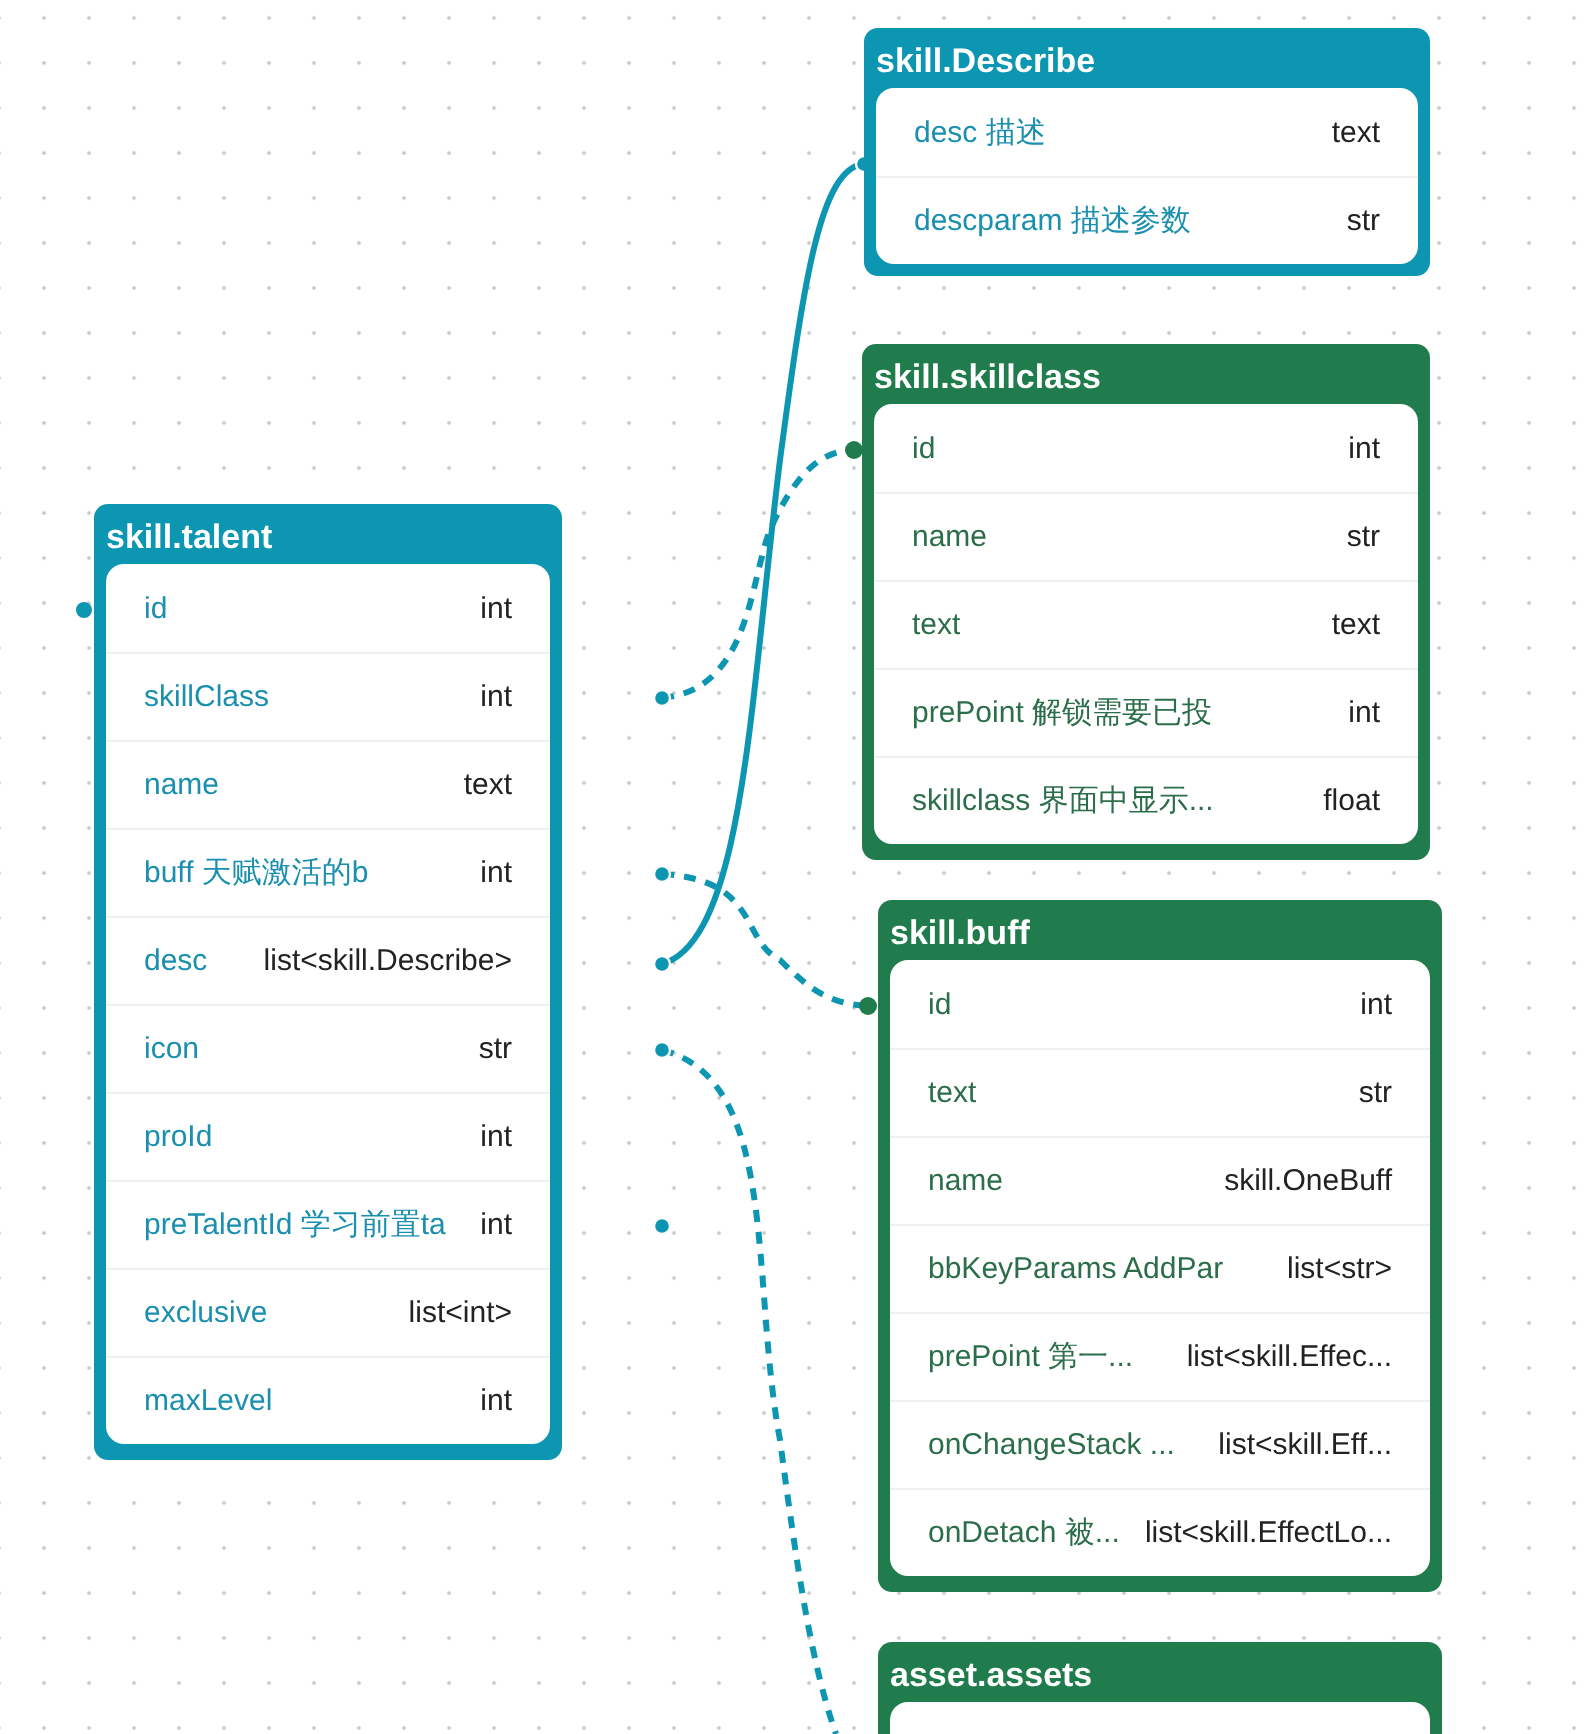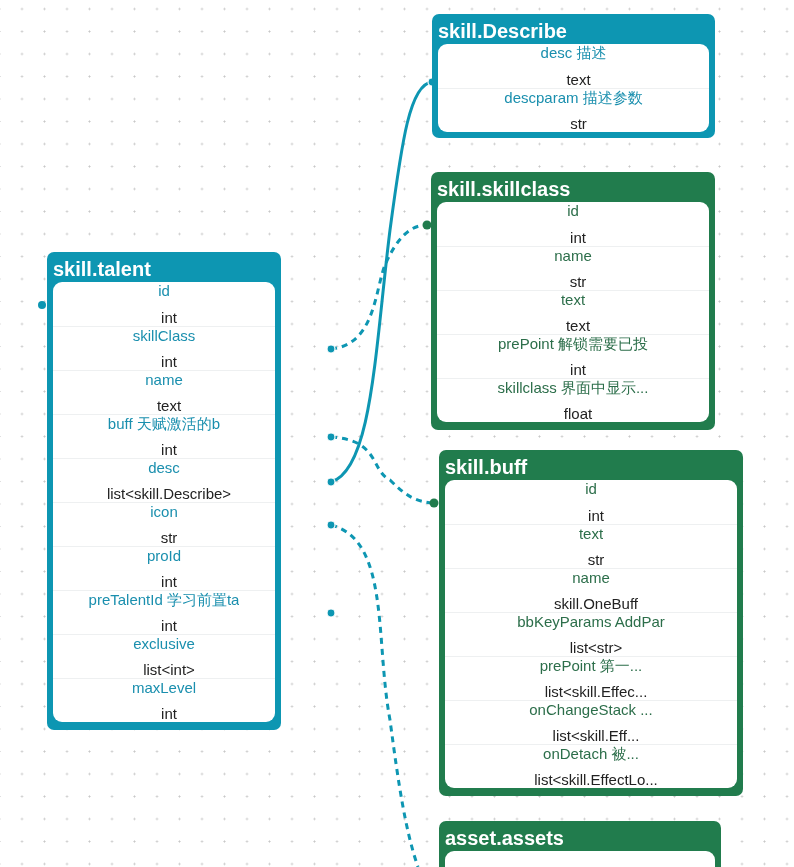--- a/index.html
+++ b/index.html
@@ -12,30 +12,30 @@
     font-family: "Liberation Sans", "DejaVu Sans", sans-serif;
   }
   .wires { position: absolute; left: 0; top: 0; width: 794px; height: 867px; pointer-events: none; }
   .table {
     position: absolute; border-radius: 7px; box-sizing: border-box;
     padding: 0 6px 6px 6px;
   }
   .table.blue { background: #0d96b2; }
   .table.green { background: #217c4d; }
   .table-title {
-    color: #ffffff; font-weight: bold; font-size: 20px;
+    color: #ffffff; font-weight: bold; font-size: 17px;
     height: 30px; line-height: 34px; padding-left: 0px; white-space: nowrap;
   }
   .table-body {
     background: #ffffff; border-radius: 9px; overflow: hidden;
   }
   .row {
     display: flex; align-items: center; justify-content: space-between;
     height: 44px; box-sizing: border-box; padding: 0 19px 0 19px;
-    border-top: 1px solid #eef0f1; font-size: 15px; white-space: nowrap; flex-direction: column;
+    border-top: 1px solid #eef0f1; font-size: 15px; white-space: nowrap;
   }
   .row:first-child { border-top: none; }
   .blue .fname { color: #1a8fae; }
   .green .fname { color: #2c6e4a; }
   .fname { overflow: hidden; text-overflow: ellipsis; }
   .ftype { color: #222222; margin-left: 10px; }
 </style>
 </head>
 <body>
 
@@ -139,21 +139,21 @@
       <span class="fname">exclusive</span>
       <span class="ftype">list&lt;int&gt;</span>
     </div>
     <div class="row">
       <span class="fname">maxLevel</span>
       <span class="ftype">int</span>
     </div>
   </div>
 </div>
 
-<div class="table green" style="left:439px; top:450px; width:304px; height:346px;">
+<div class="table green" style="left:439px; top:450px; width:282px; height:346px;">
   <div class="table-title">skill.buff</div>
   <div class="table-body">
     <div class="row">
       <span class="fname">id</span>
       <span class="ftype">int</span>
     </div>
     <div class="row">
       <span class="fname">text</span>
       <span class="ftype">str</span>
     </div>

